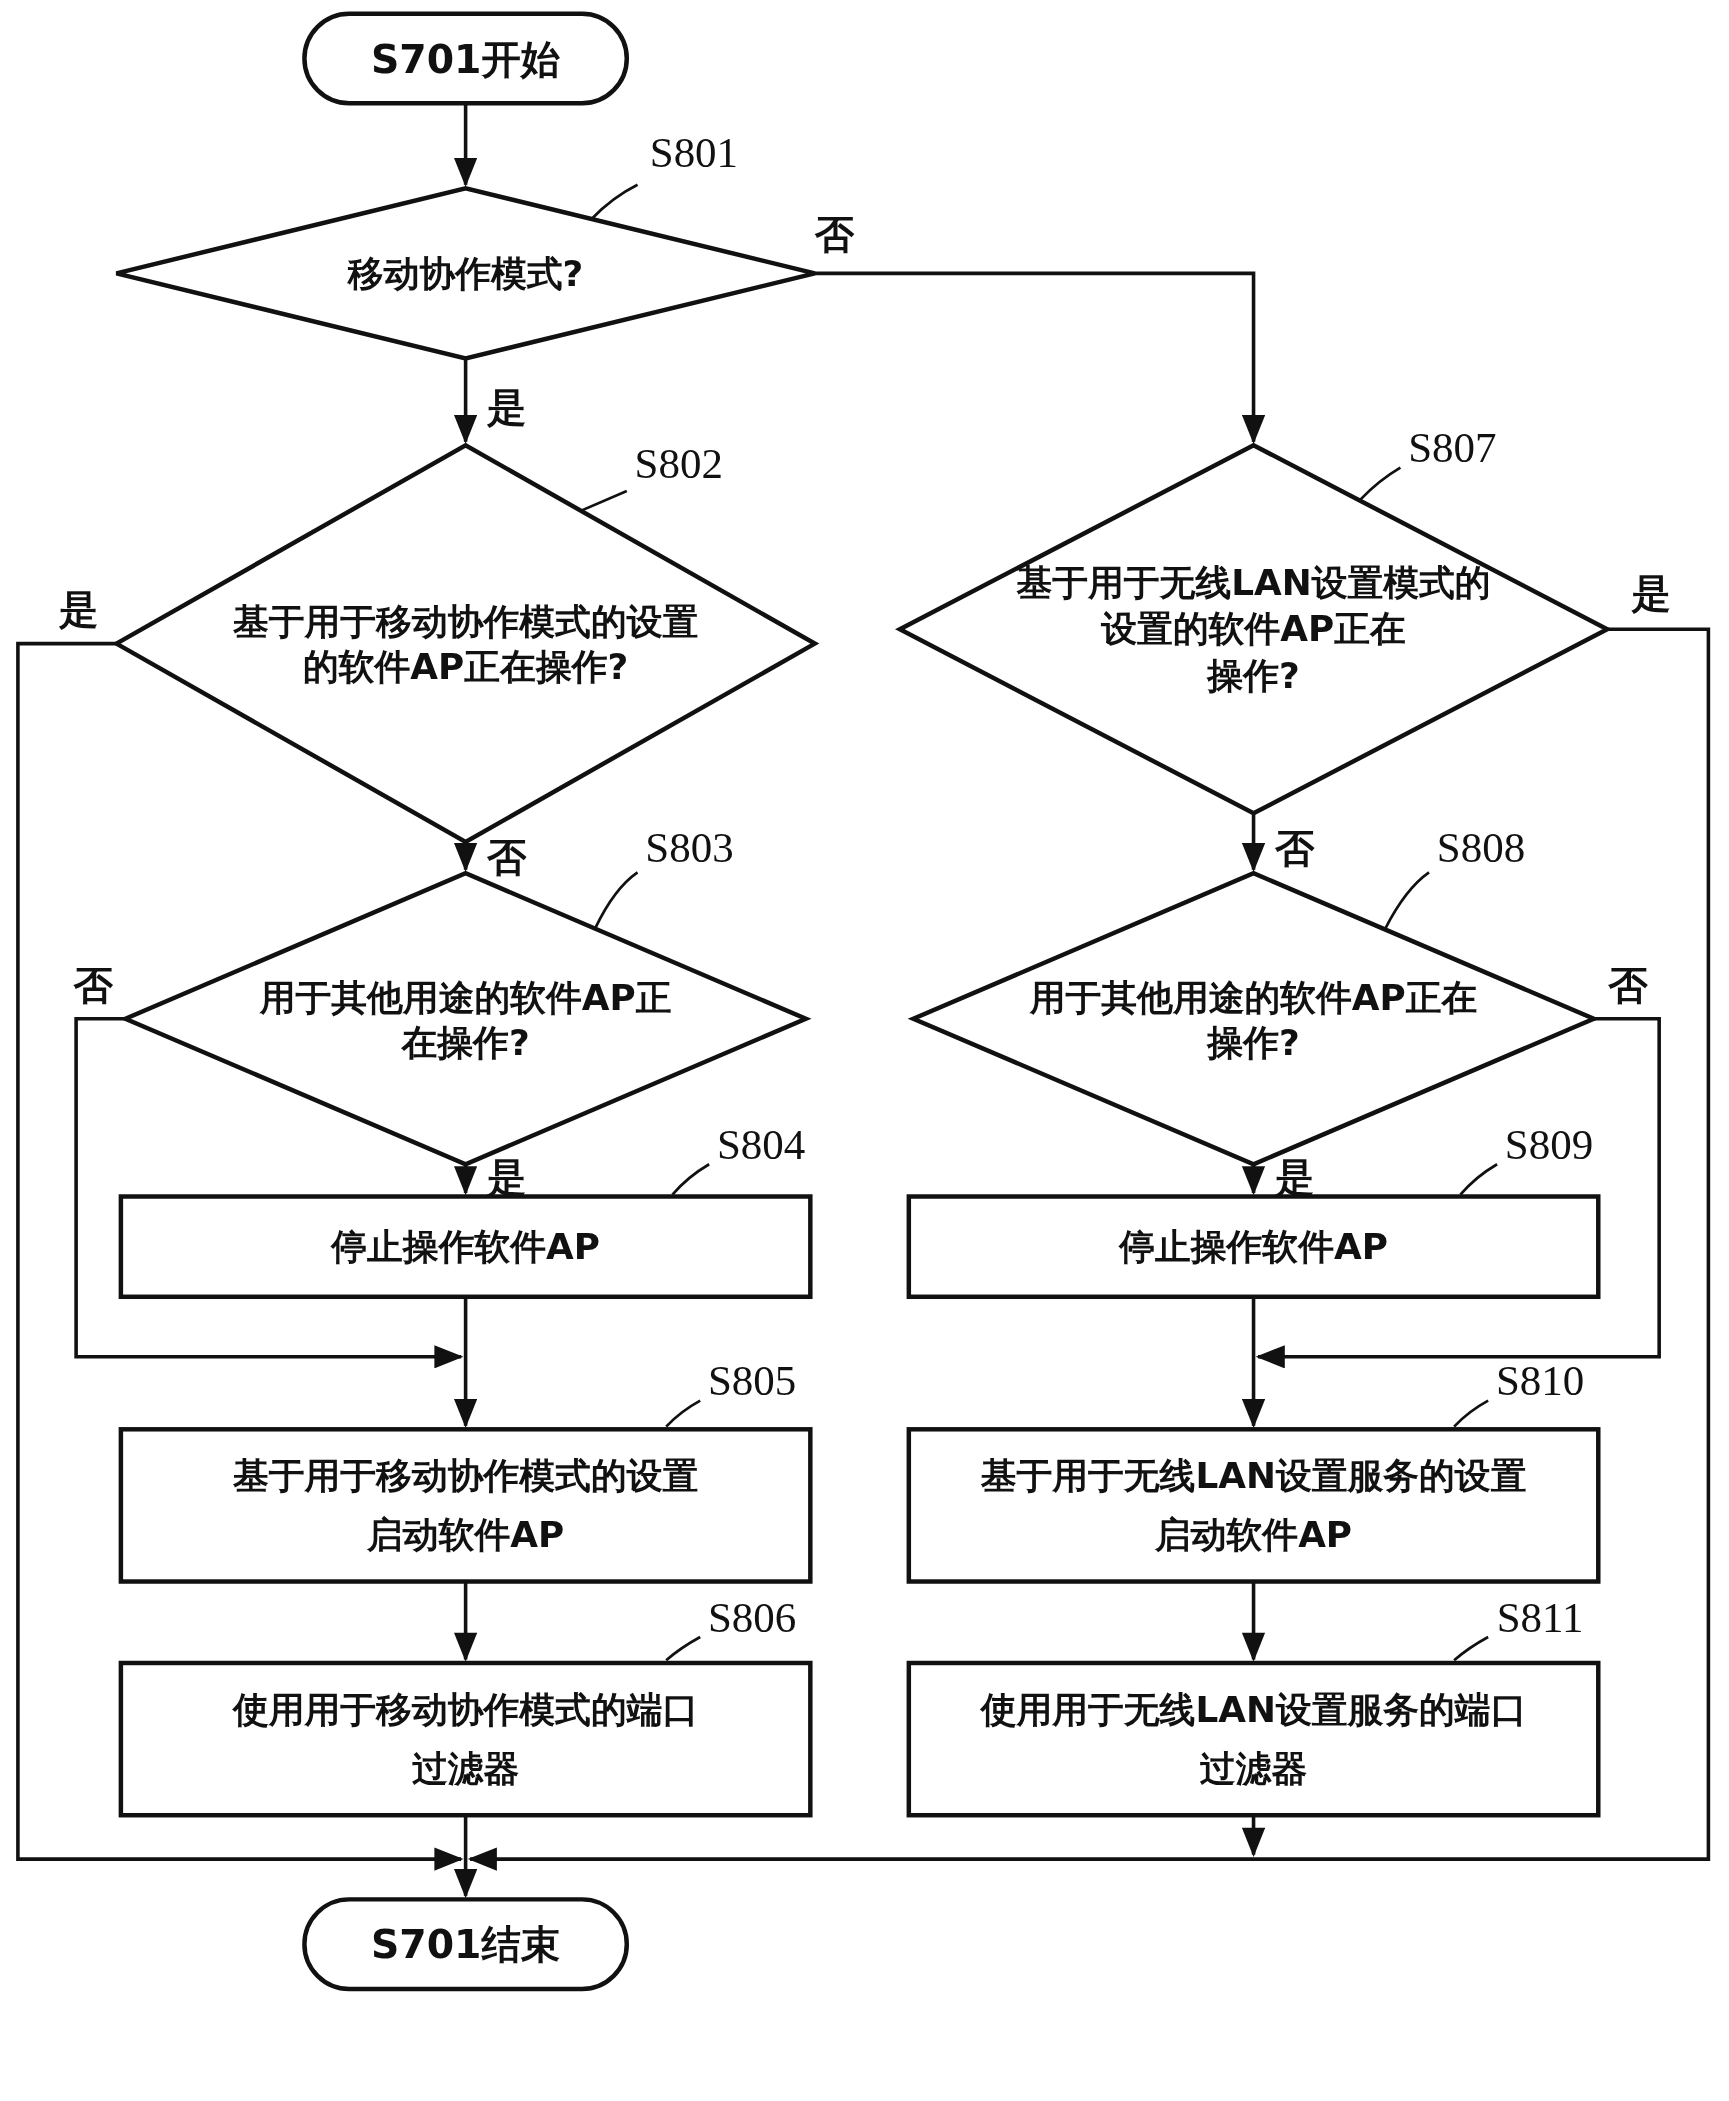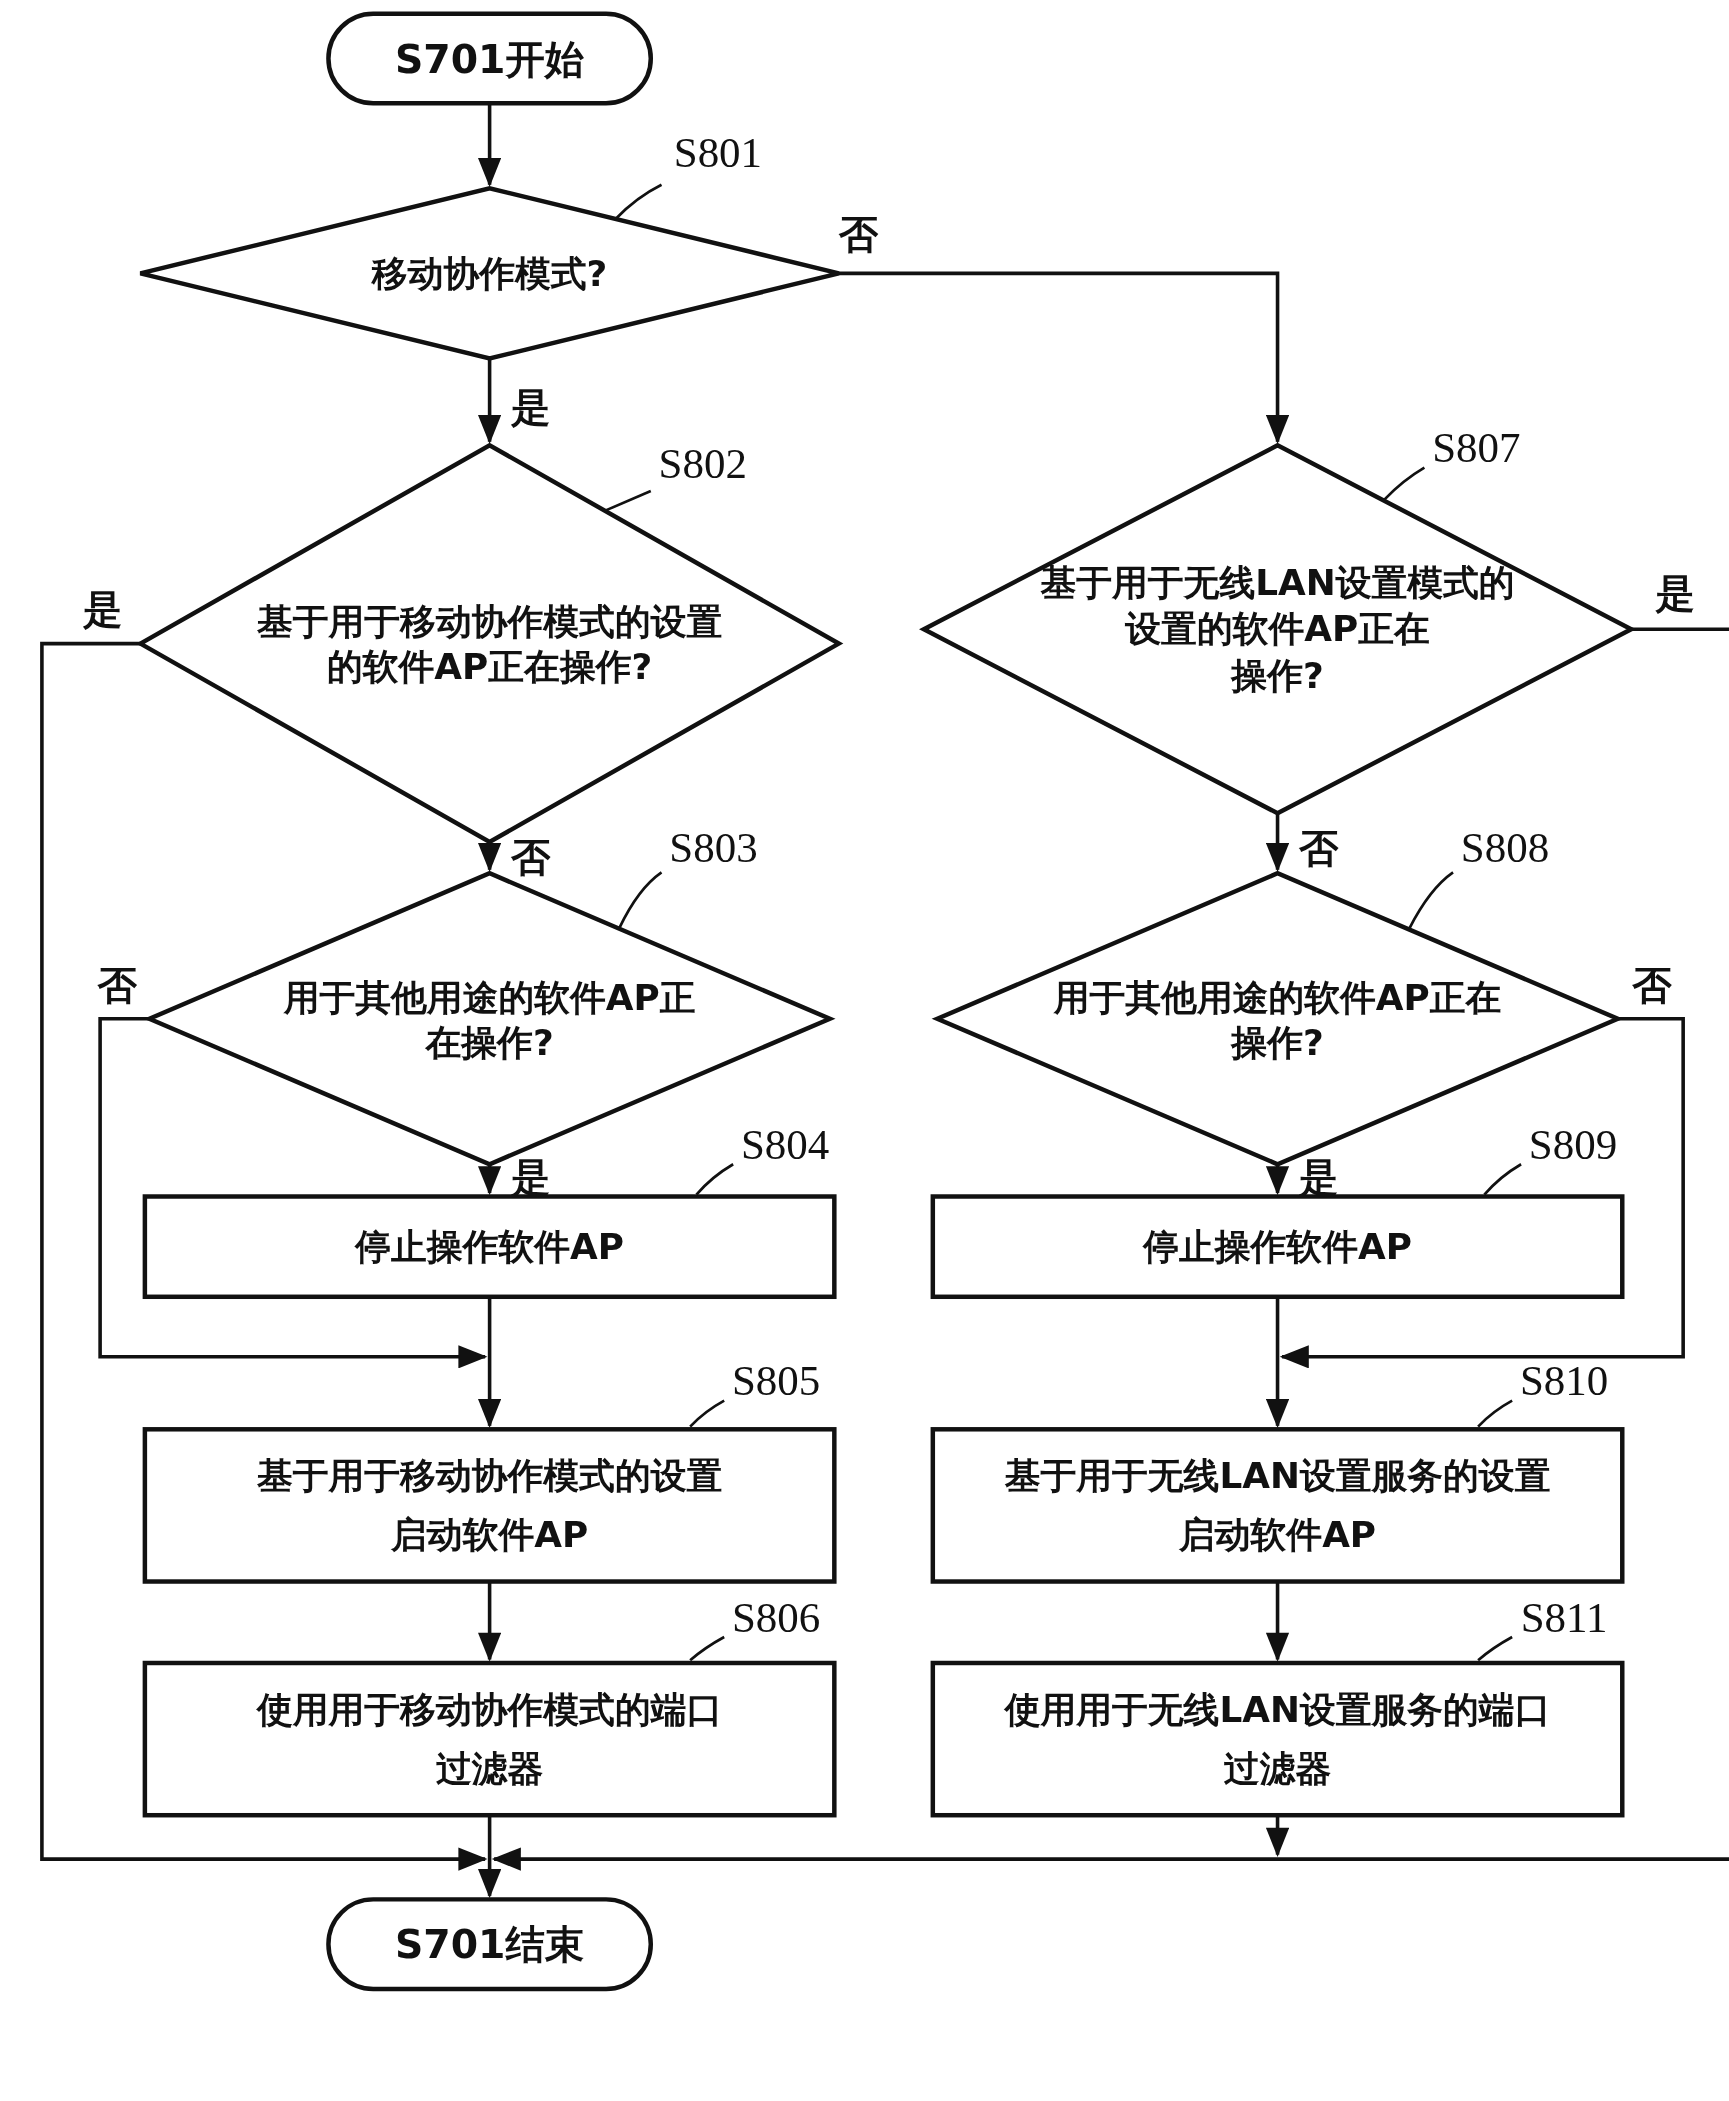--- a/index.html
+++ b/index.html
@@ -3,21 +3,21 @@
 <meta charset="utf-8">
 <style>
   html, body {
     margin: 0;
     padding: 0;
     background: #ffffff;
     width: 1729px;
     height: 2102px;
     font-family: "Liberation Sans", sans-serif;
   }
-  .figure-wrap { width: 1558px; height: 2102px; padding-left: 24px; }
+  .figure-wrap { width: 1558px; height: 2102px; }
   svg text {
     fill: #111111;
     font-family: "DejaVu Sans", "Liberation Sans", sans-serif;
   }
   .node-text   { font-size: 40px; font-weight: 700; text-anchor: middle; }
   .terminal-text { font-size: 44px; font-weight: 700; text-anchor: middle; }
   .tag-text    { font-size: 48px; font-weight: 400; text-anchor: middle;
                  font-family: "Liberation Serif", "DejaVu Serif", serif; }
   .branch-text { font-size: 44px; font-weight: 700; text-anchor: middle; }
   .branch-text.anchor-start { text-anchor: start; }

